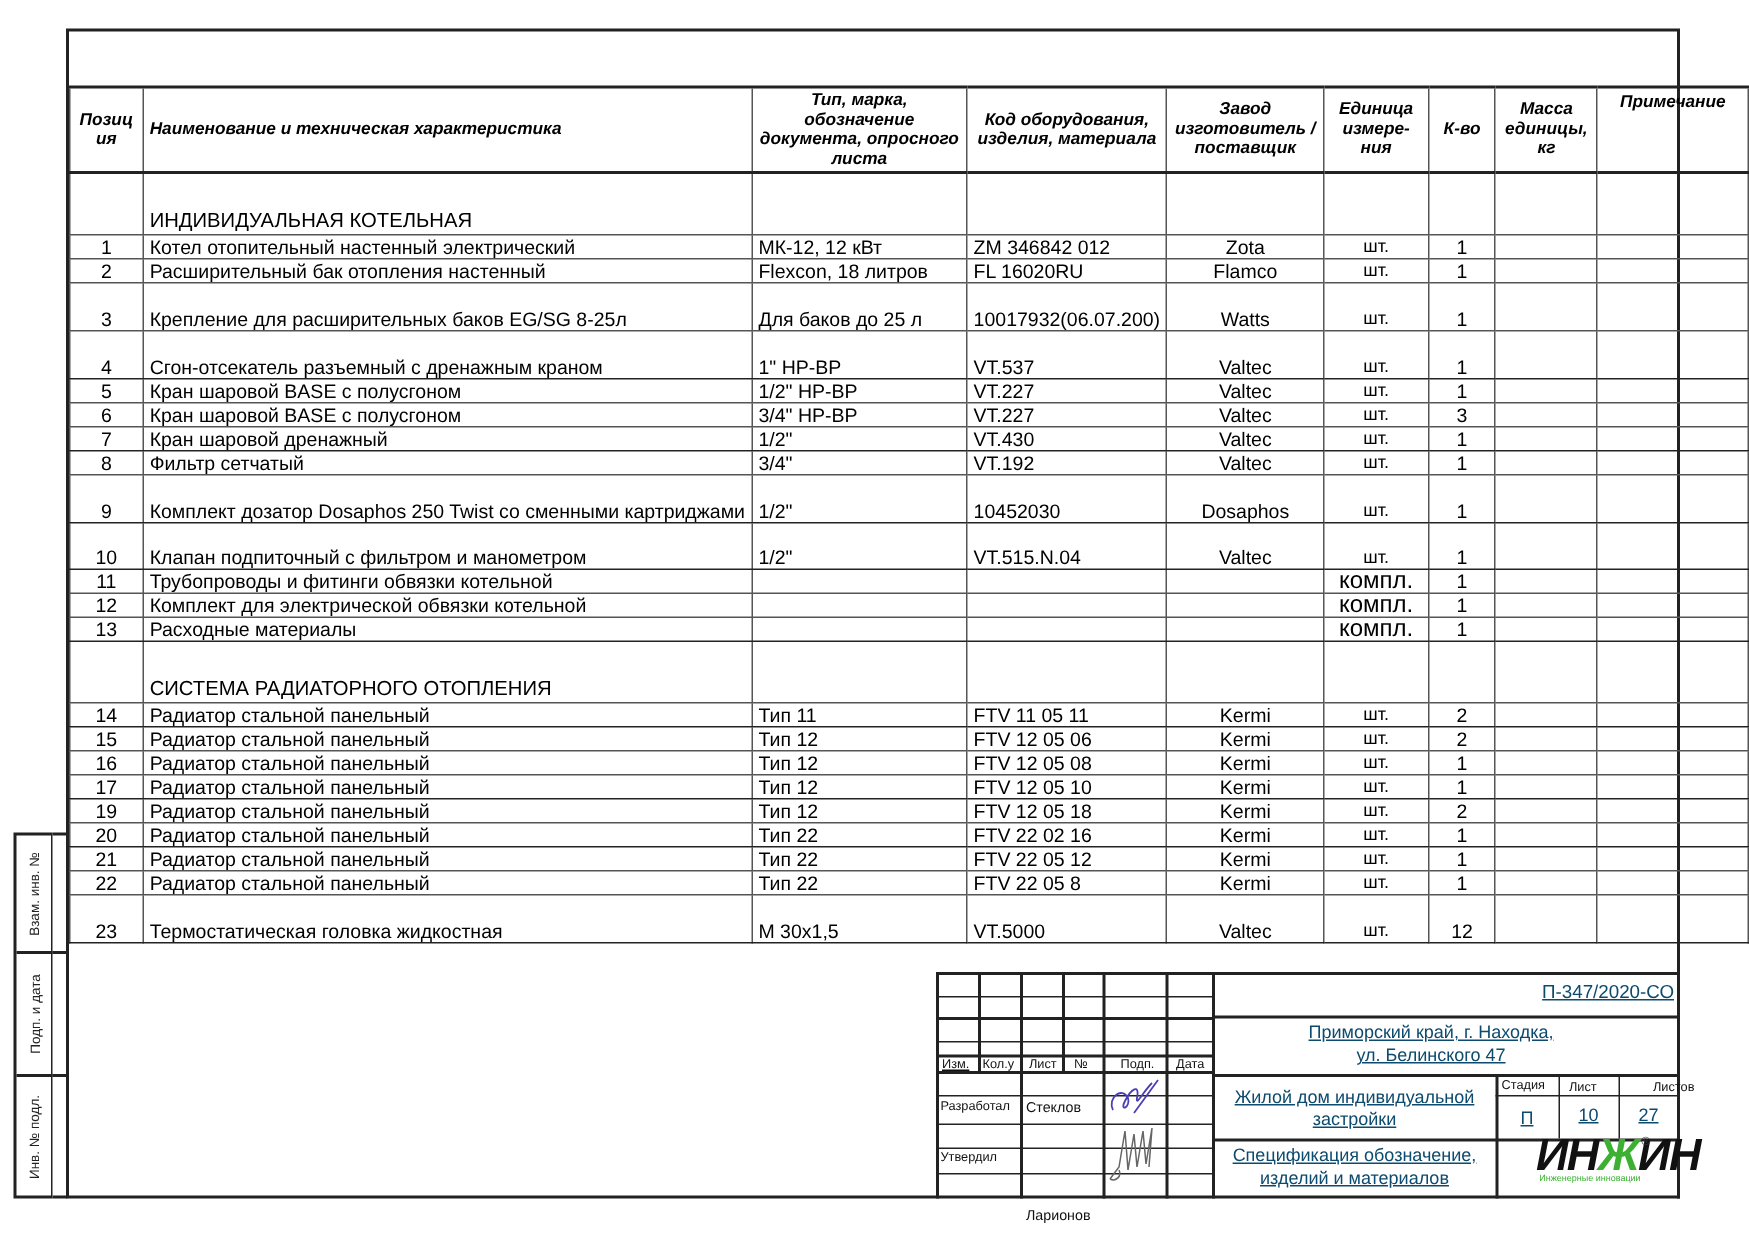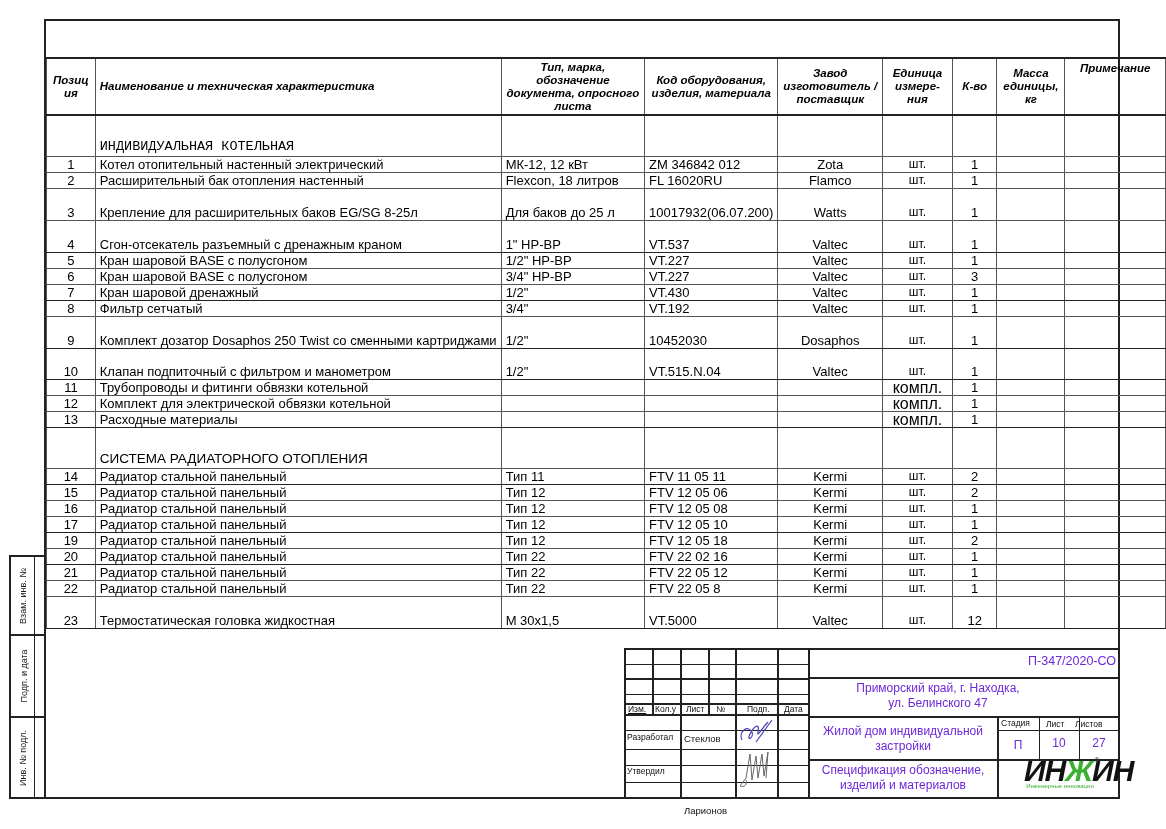--- a/index.html
+++ b/index.html
@@ -24,21 +24,21 @@
   td.unit { font-size:12px; }
   td.unitsm { font-size:16px; }
   
   .tb { position:absolute; left:624px; top:648px; width:496px; height:151px; }
   .tb-grid { position:absolute; left:0; top:0; width:184px; height:151px; border-left:2px solid #222; border-top:2px solid #222; box-sizing:border-box; }
   .hl { position:absolute; height:0; border-top:1px solid #222; }
   .hlb { position:absolute; height:0; border-top:2px solid #222; }
   .vl { position:absolute; width:0; border-left:1px solid #222; }
   .vlb { position:absolute; width:0; border-left:2px solid #222; }
   .tb-txt { position:absolute; font-size:8.5px; white-space:nowrap; color:#111; }
-  .tb-big { position:absolute; font-size:12px; text-align:center; line-height:15px; color:#6d28d9; }
+  .tb-big { position:absolute; font-size:12px; text-align:center; line-height:15px; color:#0c4a6e;text-decoration:underline; }
   .sig { position:absolute; }
   .logo { position:absolute; left:1024px; top:760px; width:72px; height:34px; text-align:center; }
   .logo-main { font-weight:bold; font-size:30px; letter-spacing:-1px; line-height:22px; font-style:italic; color:#111; }
   .logo-sub { font-size:6px; color:#3bb031; line-height:8px; }
   .logo-reg { position:absolute; right:-4px; top:-4px; font-size:8px; color:#333; }
 </style>
 </head>
 <body>
 
 <div class="side-strip">
@@ -80,21 +80,21 @@
       <th>Завод изготовитель / поставщик</th>
       <th>Единица измере-ния</th>
       <th>К-во</th>
       <th>Масса единицы, кг</th>
       <th class="note">Примечание</th>
     </tr>
   </thead>
   <tbody id="spec-body">
       <tr class="section">
         <td></td>
-        <td style="padding-bottom: 2px; font-family: Liberation Mono, monospace;">ИНДИВИДУАЛЬНАЯ  КОТЕЛЬНАЯ</td>
+        <td style="padding-bottom: 2px;">ИНДИВИДУАЛЬНАЯ  КОТЕЛЬНАЯ</td>
         <td></td>
         <td></td>
         <td></td>
         <td></td>
         <td></td>
         <td></td>
         <td></td>
       </tr>
       <tr>
         <td class="c">1</td>
@@ -395,31 +395,31 @@
   <div class="hlb" style="left:184px;top:29px;width:312px;"></div>
   <div class="hlb" style="left:184px;top:68px;width:312px;"></div>
   <div class="hl" style="left:373px;top:82px;width:123px;"></div>
   <div class="hlb" style="left:184px;top:111px;width:312px;"></div>
   <div class="vlb" style="left:373px;top:68px;height:83px;"></div>
   <div class="vl" style="left:415px;top:68px;height:43px;"></div>
   <div class="vl" style="left:455px;top:68px;height:43px;"></div>
   <div class="vlb" style="left:494px;top:0;height:151px;"></div>
 
   <span class="tb-big" style="left:190px;top:6px;width:302px;text-align:right;font-size:12.5px;">П-347/2020-СО</span>
-  <div class="tb-big" style="left:186px;top:33px;width:256px;">
+  <div class="tb-big" style="left:202px;top:33px;width:256px;">
     <div>Приморский край, г. Находка,</div>
     <div>ул. Белинского 47</div>
   </div>
   <div class="tb-big" style="left:186px;top:76px;width:186px;">
     <div>Жилой дом индивидуальной</div>
     <div>застройки</div>
   </div>
   <span class="tb-txt" style="left:377px;top:70px;">Стадия</span>
   <span class="tb-txt" style="left:422px;top:71px;">Лист</span>
-  <span class="tb-txt" style="left:451px;top:71px;">Листов</span>
+  <span class="tb-txt" style="left:478px;top:71px;">Листов</span>
   <span class="tb-big" style="left:373px;top:90px;width:42px;">П</span>
   <span class="tb-big" style="left:415px;top:88px;width:40px;">10</span>
   <span class="tb-big" style="left:455px;top:88px;width:40px;">27</span>
   <div class="tb-big" style="left:186px;top:115px;width:186px;">
     <div>Спецификация обозначение,</div>
     <div>изделий и материалов</div>
   </div>
 </div>
 
 <div class="logo">

